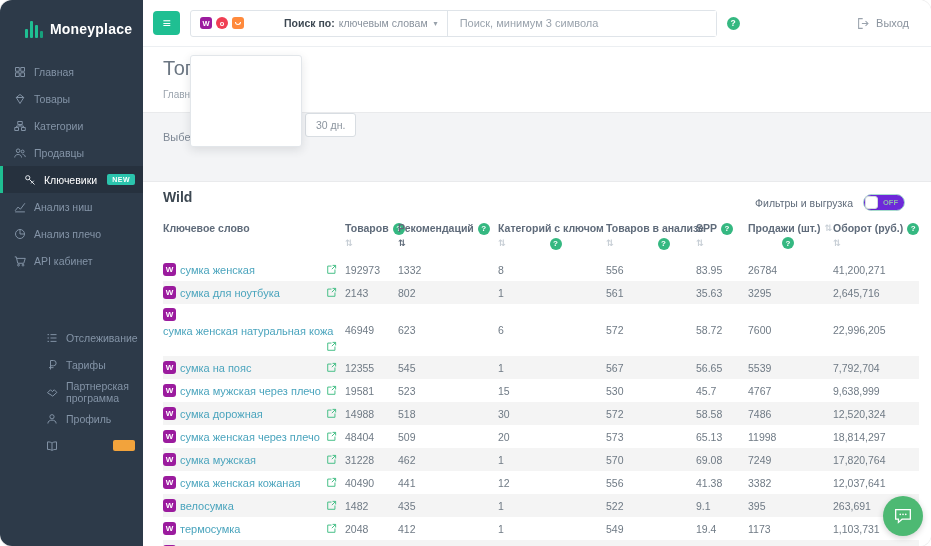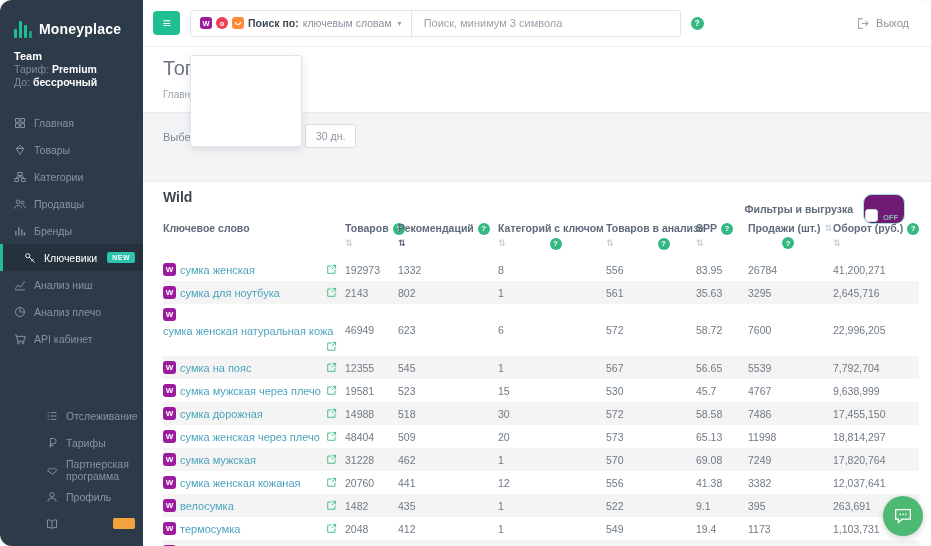--- a/index.html
+++ b/index.html
@@ -2,21 +2,21 @@
 <html><head>
 <meta charset="utf-8">
 <style>
   * { margin:0; padding:0; box-sizing:border-box; }
   html,body { background:#fff; font-family:"Liberation Sans","DejaVu Sans",sans-serif; }
   .app { position:relative; width:931px; height:546px; background:#fff; border-radius:12px;
          overflow:hidden; box-shadow:0 0 0 1px #f0f0f0; }
 
   
   .sidebar { position:absolute; left:0; top:0; bottom:0; width:143px; background:#2d3a49; z-index:5; }
-  .logo-row { display:flex; align-items:center; gap:7px; padding:20px 0 0 14px; }
+  .logo-row { display:flex; align-items:center; gap:7px; padding:20px 0 0 25px; }
   .logo-bars { display:flex; align-items:flex-end; gap:2px; height:18px; }
   .logo-bars i { display:block; width:3px; background:#1fbf92; border-radius:1px; }
   .logo-bars i:nth-child(1){height:9px;} .logo-bars i:nth-child(2){height:17px;}
   .logo-bars i:nth-child(3){height:13px;} .logo-bars i:nth-child(4){height:7px;background:#17a07c;}
   .logo-name { color:#fff; font-size:14px; font-weight:bold; letter-spacing:.2px; }
   .team { padding:12px 0 0 14px; font-size:10.5px; line-height:13px; }
   .team .tname { color:#fff; font-weight:bold; font-size:11px; }
   .team .lbl { color:#7e8da0; }
   .team .val { color:#fff; font-weight:bold; }
   .nav { margin-top:20px; }
@@ -38,49 +38,49 @@
             color:#fff; font-size:14px; line-height:1; cursor:pointer; }
   .search-group { display:flex; margin-left:10px; border:1px solid #dfe4e9; border-radius:3px; height:27px; background:#fff; }
   .picker { display:flex; align-items:center; gap:4px; padding:0 9px; border:none; background:none;
             border-right:1px solid #dfe4e9; cursor:pointer; font-size:10.5px; }
   .mp-ic { width:12px; height:12px; display:inline-flex; align-items:center; justify-content:center;
            color:#fff; font-size:7.5px; font-weight:bold; flex:none; }
   .mp-wb { background:#9b1b9e; border-radius:3px; }
   .mp-oz { background:#f03e53; border-radius:50%; }
   .mp-al { background:#ff8a3c; border-radius:3px; }
   .smile { width:6px; height:3px; border:1px solid #fff; border-top:none; border-radius:0 0 6px 6px; }
-  .picker b { color:#3d4852; }
+  .picker b { color:#3d4852;margin-left:36px; }
   .picker .pv { color:#8a939e; }
   .picker .caret { color:#98a1ab; font-size:8px; margin-left:2px; }
   .search-input { width:268px; border:none; outline:none; padding:0 12px; font-size:11px; color:#555; }
   .search-input::placeholder { color:#9aa3ad; }
   .help { display:inline-flex; align-items:center; justify-content:center; width:13px; height:13px;
           background:#35b881; color:#fff; border-radius:50%; font-size:8.5px; font-weight:bold; flex:none; cursor:pointer; }
   .help.after-search { margin-left:10px; }
   .logout { margin-left:auto; margin-right:22px; display:flex; align-items:center; gap:6px;
             color:#8a939e; font-size:11px; cursor:pointer; }
   .logout svg { width:13px; height:13px; stroke:#9aa3ad; fill:none; stroke-width:1.3; }
 
   
   .pagehead { position:absolute; left:143px; right:0; top:47px; height:65px; background:#fff; }
   .page-title { position:absolute; left:20px; top:10px; font-size:20px; font-weight:normal; color:#6b7682; }
   .breadcrumb { position:absolute; left:20px; top:42px; font-size:10px; color:#9aa3ad; }
   .filterband { position:absolute; left:143px; right:0; top:112px; height:70px; background:#f3f4f6;
                 border-top:1px solid #e9eaec; border-bottom:1px solid #e9eaec; }
   .period-label { position:absolute; left:20px; top:18px; font-size:11px; color:#7d8794; }
-  .period-btn { position:absolute; left:162px; top:11px; background:#fff; border:1px solid #d8dde2;
+  .period-btn { position:absolute; left:162px; top:0; background:#fff; border:1px solid #d8dde2;
                 border-radius:3px; padding:5px 10px; font-size:10.5px; color:#8b949e; cursor:pointer; }
 
   
   .content { position:absolute; left:143px; right:0; top:182px; bottom:0; background:#fff; padding:0 12px 0 20px; }
   .tab { position:absolute; left:20px; top:7px; font-size:14px; font-weight:bold; color:#3d4852; cursor:pointer; }
   .filters-row { position:absolute; right:26px; top:12px; display:flex; align-items:center; gap:10px; }
-  .filters-label { font-size:10.5px; font-weight:bold; color:#5f6b7a; }
-  .toggle { display:flex; align-items:flex-end; width:42px; height:30px; border:1px solid #a9ddcf;
-            border-radius:9px; background:#701a75; cursor:pointer; padding:1px; }
+  .filters-label { font-size:10.5px; font-weight:normal; color:#5f6b7a; }
+  .toggle { display:flex; align-items:center; width:42px; height:17px; border:1px solid #a9ddcf;
+            border-radius:9px; background:#6d28d9; cursor:pointer; padding:1px; }
   .knob { width:13px; height:13px; background:#fff; border:1px solid #d4d9de; border-radius:3px;
           box-shadow:0 1px 1px rgba(0,0,0,.08); }
   .toggle-label { flex:1; text-align:center; font-size:7.5px; color:#8fb9ad; font-weight:bold; }
 
   .table { position:absolute; left:20px; right:12px; top:36px; }
   .thead, .tr { display:grid; grid-template-columns:182px 53px 100px 108px 90px 52px 85px 1fr; align-items:center; }
   .thead { align-items:start; padding:4px 0 8px; }
   .th { font-size:10.5px; font-weight:bold; color:#5f6b7a; line-height:13px; white-space:nowrap; }
   .th .l1 { display:flex; align-items:center; gap:4px; }
   .th .l2 { display:flex; align-items:center; gap:4px; margin-top:2px; }
@@ -181,27 +181,20 @@
   <aside class="sidebar">
     <div class="logo-row">
       <span class="logo-bars">
           <i></i>
           <i></i>
           <i></i>
           <i></i>
         </span>
       <span class="logo-name">Moneyplace</span>
     </div>
-    <div class="team">
-      <div class="tname">Team</div>
-      <div><span class="lbl">Тариф:</span>
-           <span class="val">Premium</span></div>
-      <div><span class="lbl">До:</span>
-           <span class="val">бессрочный</span></div>
-    </div>
     <nav class="nav">
 
     <div class="nav-item">
           <svg>
             <use href="#i-grid"></use>
           </svg>
           <span>Главная</span>
 
         </div>
         <div class="nav-item">
@@ -216,27 +209,20 @@
             <use href="#i-sitemap"></use>
           </svg>
           <span>Категории</span>
 
         </div>
         <div class="nav-item">
           <svg>
             <use href="#i-users"></use>
           </svg>
           <span>Продавцы</span>
-
-        </div>
-        <div class="nav-item">
-          <svg>
-            <use href="#i-bars"></use>
-          </svg>
-          <span>Бренды</span>
 
         </div>
         <div class="nav-item active">
           <svg>
             <use href="#i-key"></use>
           </svg>
           <span>Ключевики</span>
           <span class="badge">NEW</span>
         </div>
         <div class="nav-item">
@@ -520,21 +506,21 @@
                   <use href="#i-ext"></use>
                 </svg>
               </span>
             </div>
             <div>14988</div>
             <div>518</div>
             <div>30</div>
             <div>572</div>
             <div>58.58</div>
             <div>7486</div>
-            <div>17,455,150</div>
+            <div>12,520,324</div>
           </div>
           <div class="tr">
             <div class="cell-kw">
               <span class="wb-badge">W</span>
               <a class="kw-link">сумка женская через плечо</a>
               <span class="ext">
                 <svg>
                   <use href="#i-ext"></use>
                 </svg>
               </span>
@@ -568,21 +554,21 @@
           <div class="tr">
             <div class="cell-kw">
               <span class="wb-badge">W</span>
               <a class="kw-link">сумка женская кожаная</a>
               <span class="ext">
                 <svg>
                   <use href="#i-ext"></use>
                 </svg>
               </span>
             </div>
-            <div>20760</div>
+            <div>40490</div>
             <div>441</div>
             <div>12</div>
             <div>556</div>
             <div>41.38</div>
             <div>3382</div>
             <div>12,037,641</div>
           </div>
           <div class="tr">
             <div class="cell-kw">
               <span class="wb-badge">W</span>

